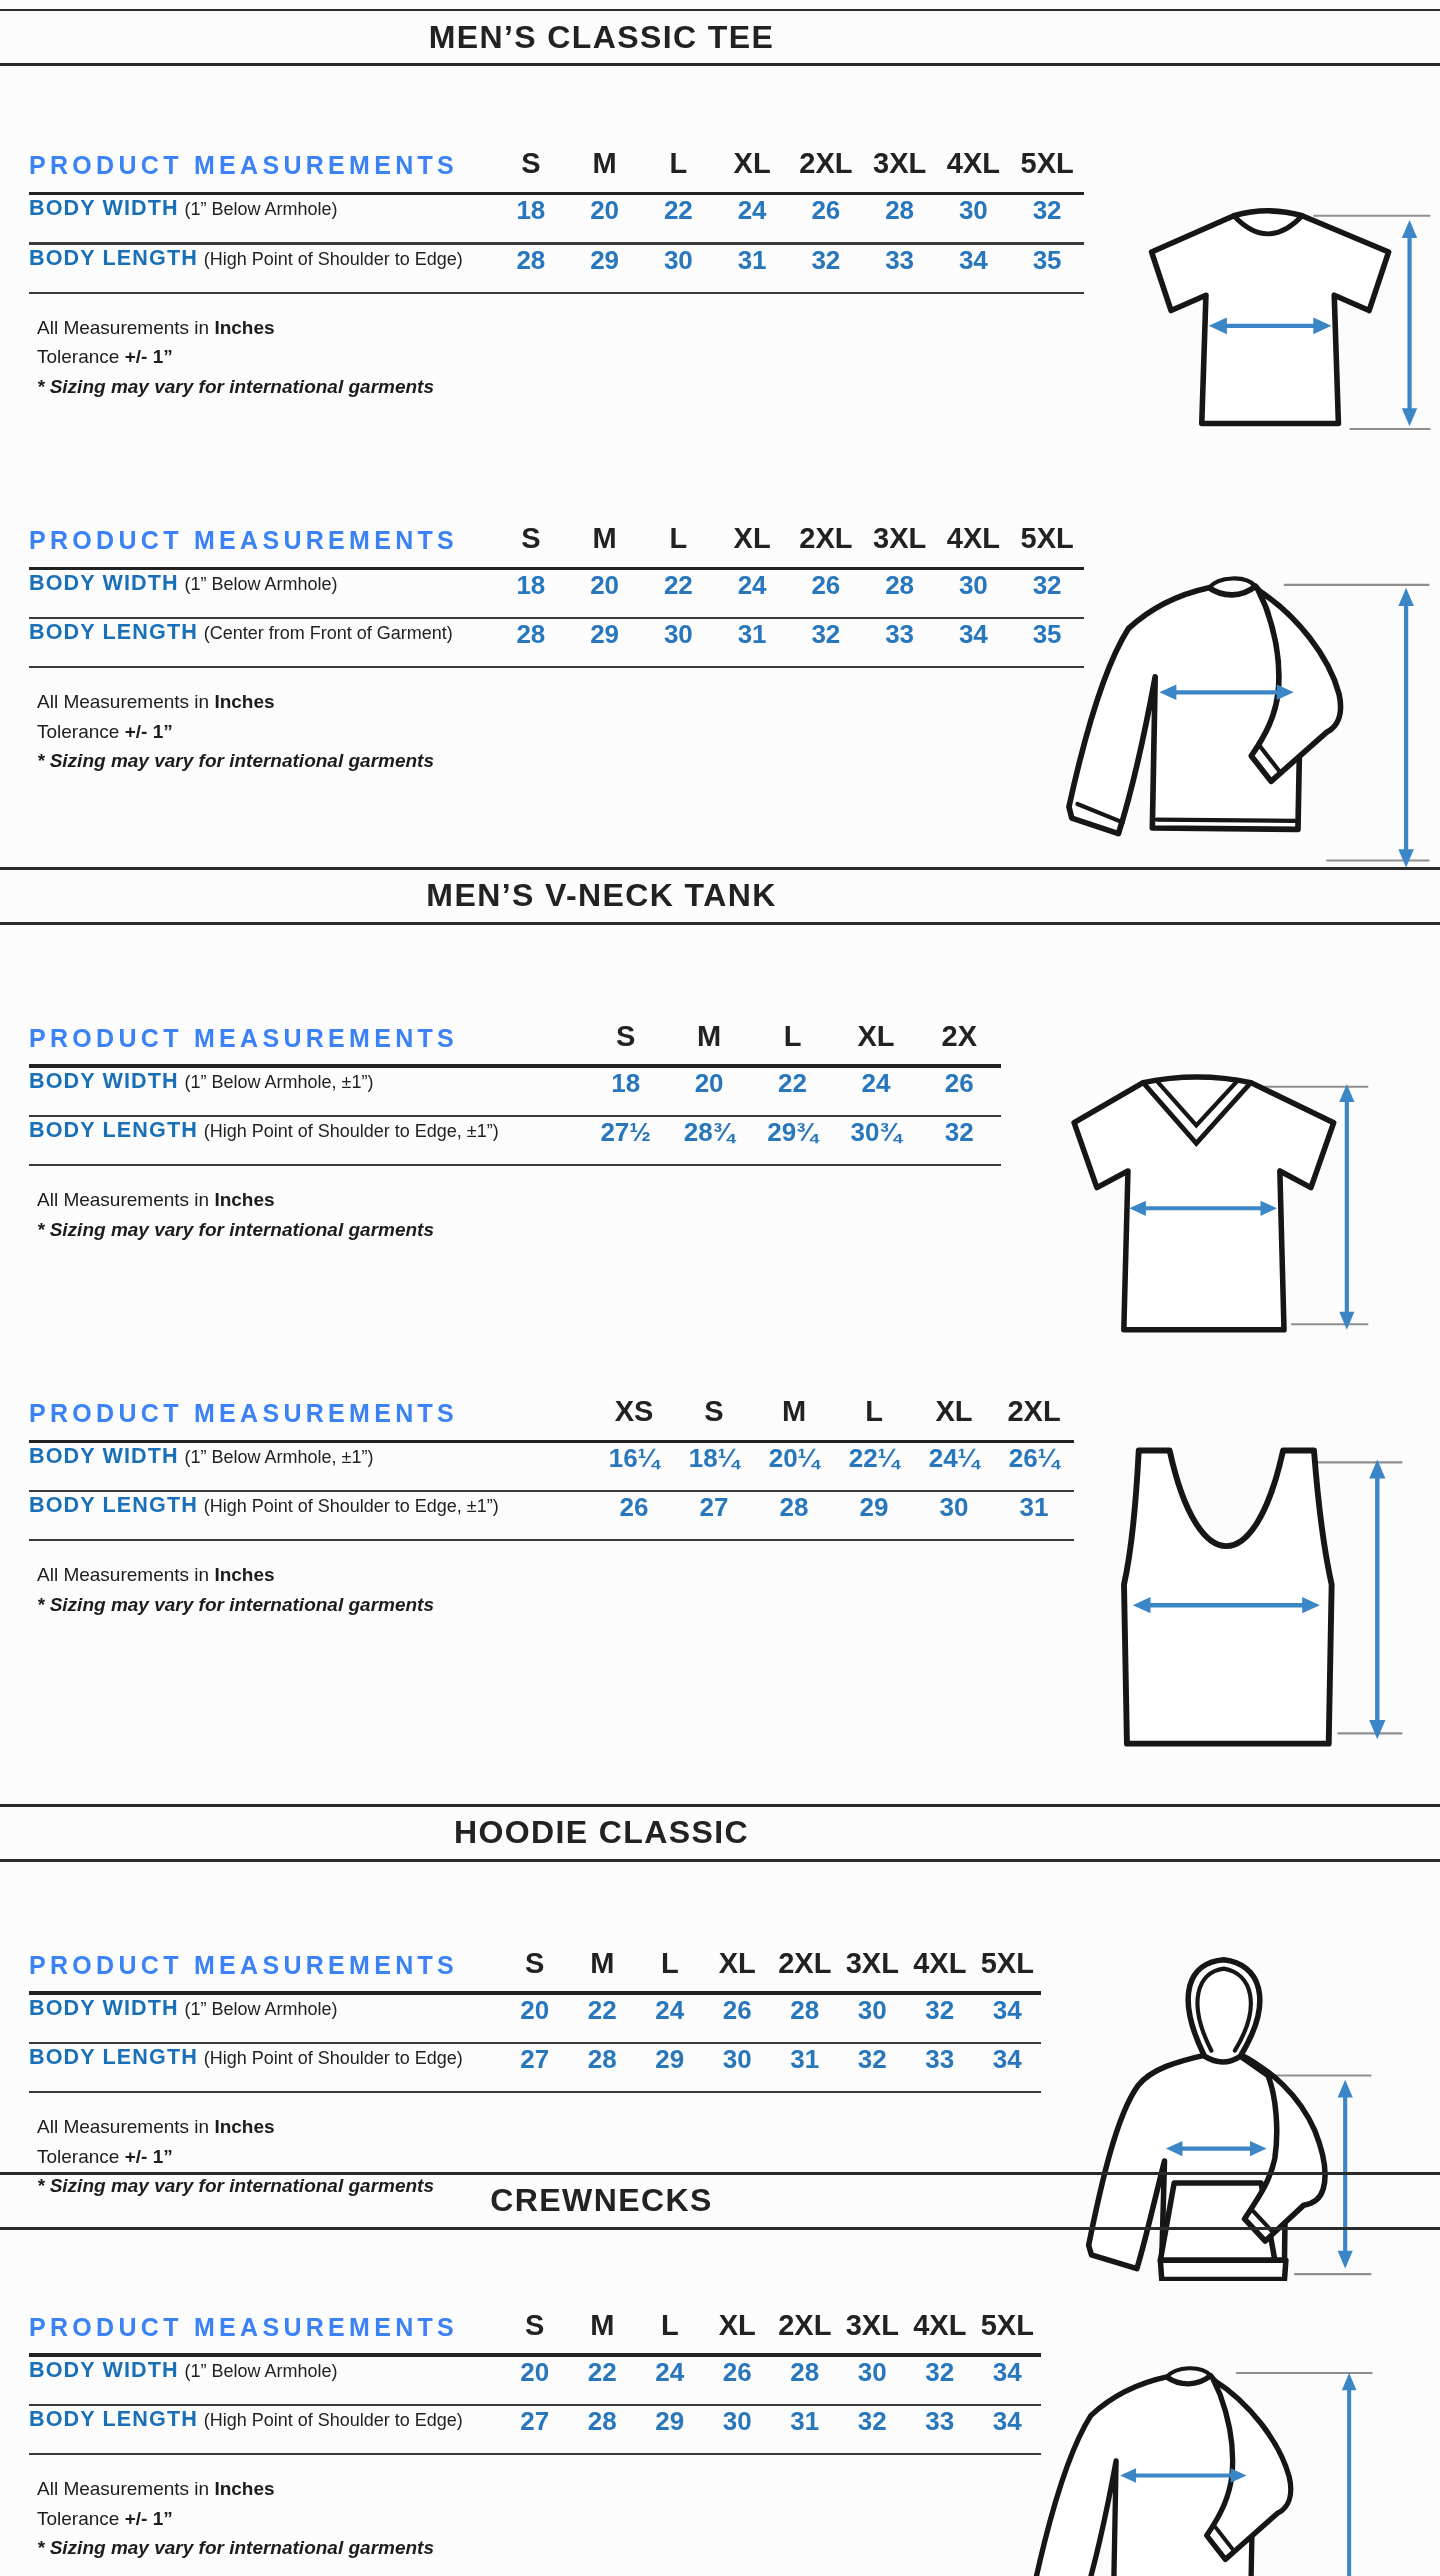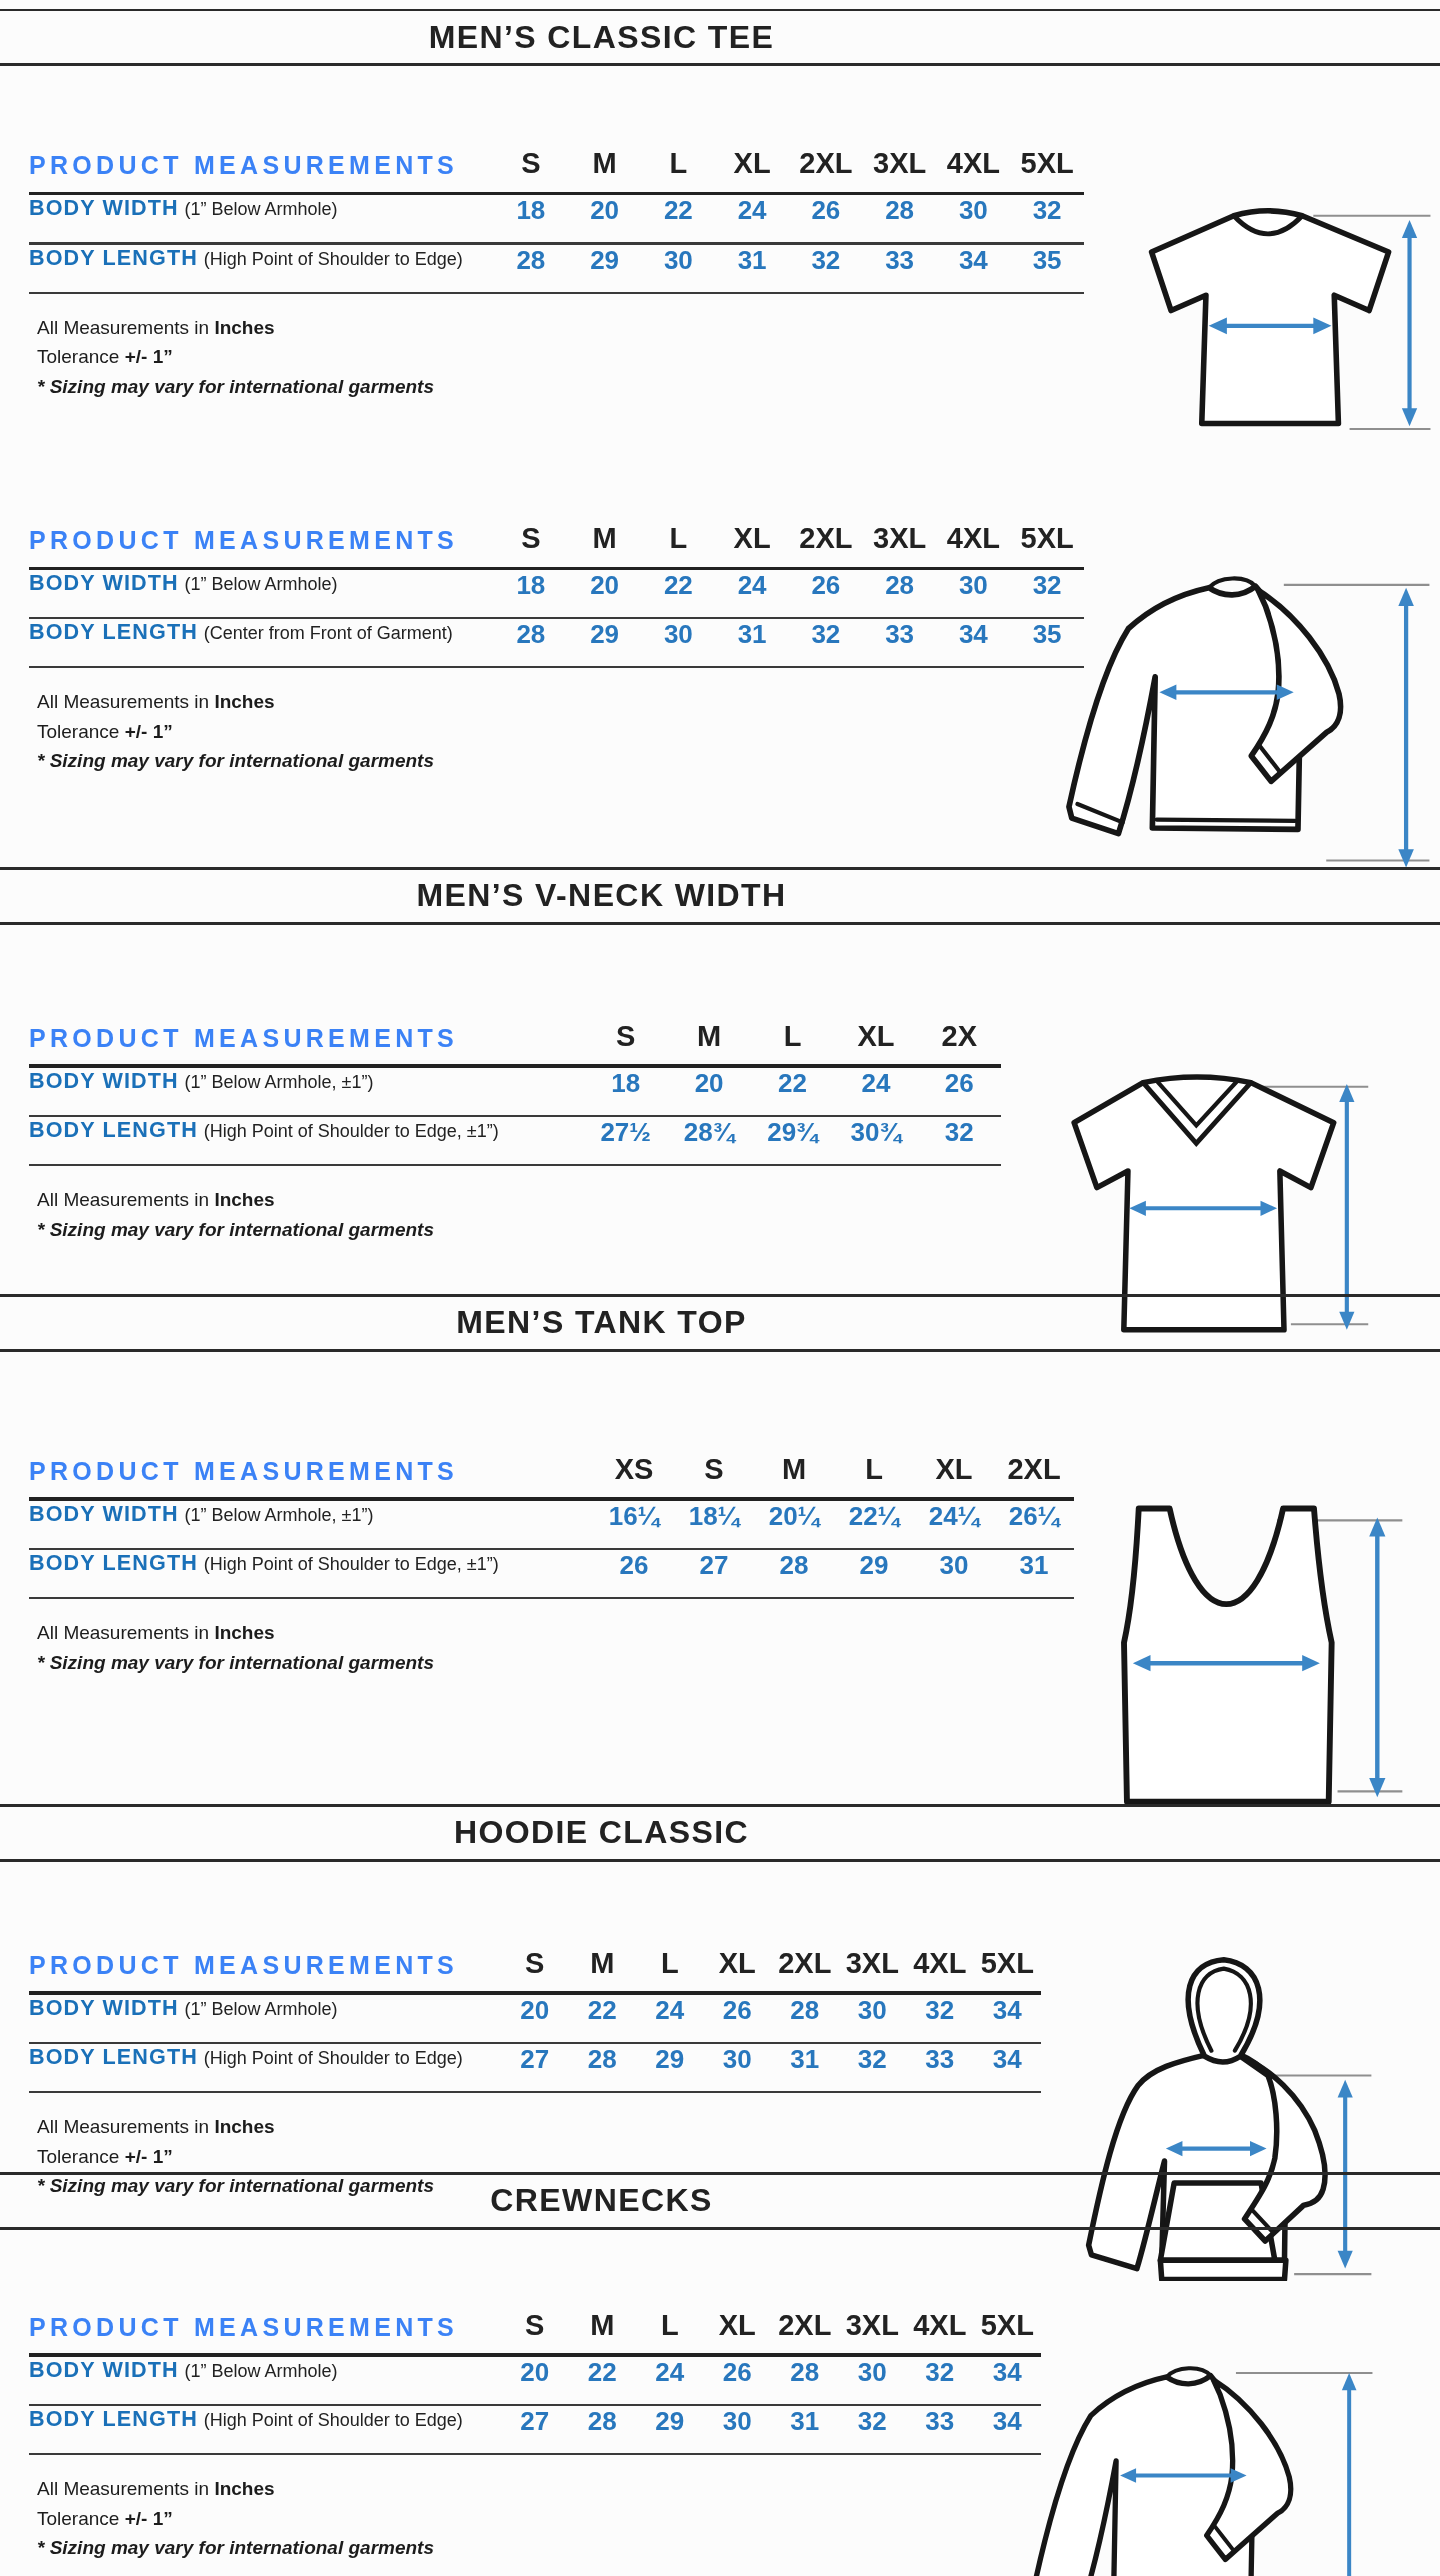--- a/index.html
+++ b/index.html
@@ -192,21 +192,21 @@
         <path class="ahead" d="M505,438 L494,412 L516,412 Z"></path>
       </g>
     </svg>
   </div>
 </section>
 
 <section class="sec" style="top:867px;height:428px;">
   <div class="titlebar">
     <div class="rule"></div>
     <div class="t-inner">
-        <h2>MEN’S V-NECK WIDTH</h2>
+        <h2>MEN’S V-NECK TANK</h2>
       </div>
     <div class="rule"></div>
   </div>
   <div class="content">
     <div class="tbl" style="--lw:555px;width:972px;margin-top:95px;">
       <div class="thead">
         <span class="pm">PRODUCT MEASUREMENTS</span>
         <div class="cols">
             <span>S</span>
             <span>M</span>
@@ -257,27 +257,20 @@
       <g>
         <path class="aline" d="M467,64 V376"></path>
         <path class="ahead" d="M467,42 L456,68 L478,68 Z"></path>
         <path class="ahead" d="M467,398 L456,372 L478,372 Z"></path>
       </g>
     </svg>
   </div>
 </section>
 
 <section class="sec" style="top:1294px;height:450px;">
-  <div class="titlebar">
-    <div class="rule"></div>
-    <div class="t-inner">
-        <h2>MEN’S TANK TOP</h2>
-      </div>
-    <div class="rule"></div>
-  </div>
   <div class="content">
     <div class="tbl" style="--lw:565px;width:1045px;margin-top:101px;">
       <div class="thead">
         <span class="pm">PRODUCT MEASUREMENTS</span>
         <div class="cols">
             <span>XS</span>
             <span>S</span>
             <span>M</span>
             <span>L</span>
             <span>XL</span>

